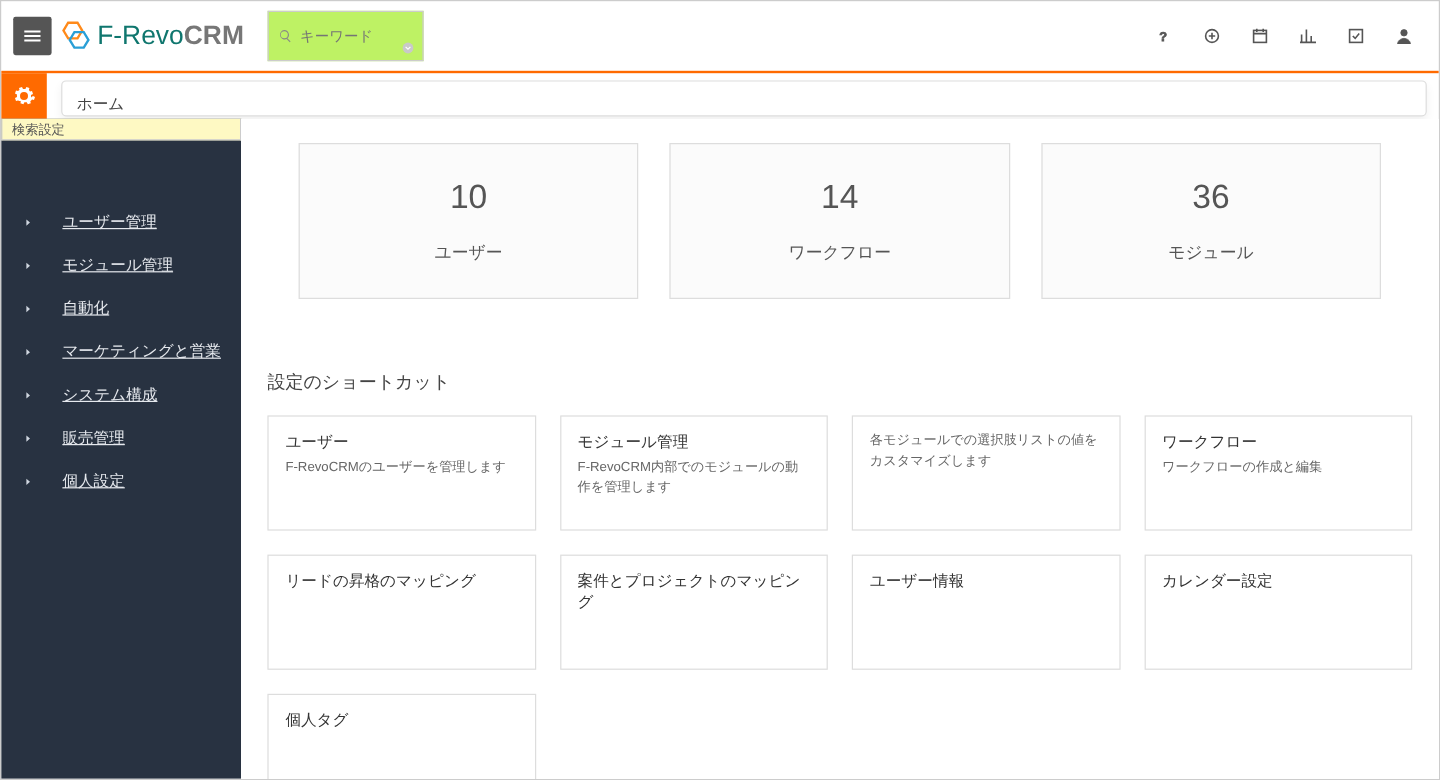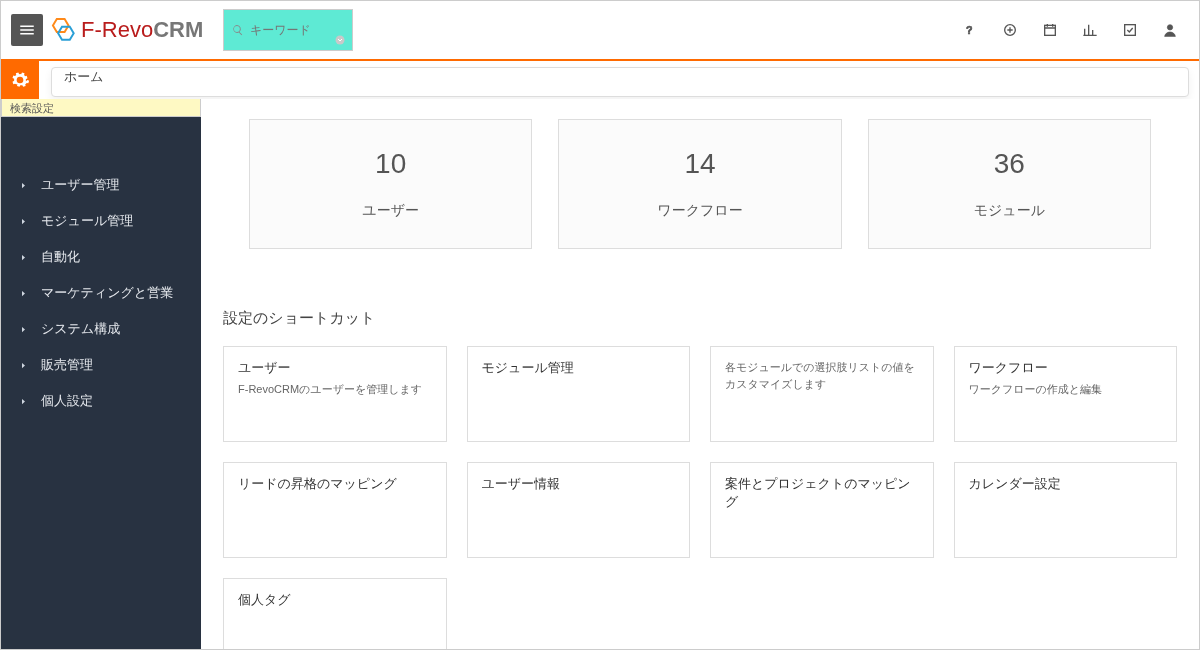--- a/index.html
+++ b/index.html
@@ -3,37 +3,37 @@
 <meta charset="utf-8">
 <style>
   * { box-sizing: border-box; margin: 0; padding: 0; }
   body { font-family: "Hiragino Kaku Gothic Pro", "Meiryo", sans-serif; background: #fff; color: #333; }
   .window { width: 1200px; height: 650px; margin: 0 auto; border: 1px solid #ccc; position: relative; overflow: hidden; box-shadow: 6px 6px 10px rgba(0,0,0,0.25); }
   .topbar { height: 60px; display: flex; align-items: center; padding: 0 10px; border-bottom: 2px solid #ff6a00; position: relative; }
   .hamburger { width: 32px; height: 32px; background: #555; color: #fff; display: flex; align-items: center; justify-content: center; border-radius: 2px; cursor: pointer; margin-right: 6px; }
   .hamburger svg { width: 18px; height: 18px; fill: #fff; }
   .brand { display: flex; align-items: center; gap: 6px; font-size: 22px; font-weight: 500; margin-right: 20px; }
   .brand .logo { width: 26px; height: 26px; }
-  .brand .blue { color: #b91c1c; }
+  .brand .blue { color: #0f766e; }
   .brand .gray { color: #777; font-weight: 700; }
-  .searchbox { position: relative; width: 130px; height: 42px; border: 1px solid #ccc; display: flex; align-items: center; padding: 0 8px; background: #5eead4; }
+  .searchbox { position: relative; width: 130px; height: 42px; border: 1px solid #ccc; display: flex; align-items: center; padding: 0 8px; background: #bef264; }
   .searchbox .mag { width: 14px; height: 14px; fill: #888; margin-right: 6px; }
   .searchbox input { border: none; outline: none; font-size: 12px; color: #555; background: transparent; width: 100%; }
   .searchbox .chev { position: absolute; right: 6px; bottom: 4px; width: 12px; height: 12px; fill: #aaa; }
   .topbar-right { position: absolute; right: 20px; display: flex; align-items: center; gap: 22px; }
   .icon-btn { width: 18px; height: 18px; color: #555; cursor: pointer; display: flex; align-items: center; justify-content: center; }
   .icon-btn svg { width: 16px; height: 16px; fill: #555; stroke: #555; }
   .breadcrumb-row { display: flex; align-items: center; height: 38px; }
   .gear-sq { width: 38px; height: 38px; background: #ff6a00; color: #fff; display: flex; align-items: center; justify-content: center; }
   .gear-sq svg { width: 20px; height: 20px; fill: #fff; }
-  .breadcrumb-bar { flex: 1; height: 30px; margin: 4px 10px 0 12px; border: 1px solid #ddd; border-radius: 4px; display: flex; align-items: flex-start; padding: 0 12px; font-size: 13px; color: #444; background: #fff; box-shadow: 0 4px 8px rgba(0,0,0,0.06); }
+  .breadcrumb-bar { flex: 1; height: 30px; margin: 4px 10px 0 12px; border: 1px solid #ddd; border-radius: 4px; display: flex; align-items: flex-end; padding: 0 12px; font-size: 13px; color: #444; background: #fff; box-shadow: 0 4px 8px rgba(0,0,0,0.06); }
   .body { display: flex; height: calc(100% - 98px); }
   .sidebar { width: 200px; background: #283241; color: #ddd; font-size: 13px; padding-top: 0; }
   .search-setting { background: #fef9c3; color: #555; font-size: 11px; padding: 2px 8px 4px 8px; height: 18px; margin-bottom: 50px; border: 1px solid #ccc; border-top: none; }
-  .side-item { display: flex; align-items: center; padding: 9px 10px 9px 18px; cursor: pointer; gap: 13px; color: #e6e9ee; }
+  .side-item { display: flex; align-items: center; padding: 9px 10px 9px 18px; cursor: pointer; gap: 24px; color: #e6e9ee; text-decoration: underline; }
   .side-item .chev { width: 9px; height: 9px; fill: #cfd6df; }
   .main { flex: 1; background: #fff; overflow: auto; padding: 0 18px 30px 18px; }
   .truncated-title { font-size: 14px; color: #333; margin: -2px 0 12px 4px; overflow: hidden; height: 10px; }
   .summary-row { display: flex; gap: 26px; margin-bottom: 60px; padding: 0 30px; }
   .summary-card { flex: 1; border: 1px solid #ddd; background: #fbfbfb; height: 130px; display: flex; flex-direction: column; align-items: center; justify-content: center; }
   .summary-num { font-size: 28px; color: #555; font-weight: 400; margin-bottom: 22px; }
   .summary-label { font-size: 14px; color: #555; }
   .section-title { font-size: 15px; color: #444; margin: 0 0 18px 4px; }
   .grid { display: grid; grid-template-columns: repeat(4, 1fr); gap: 20px; padding: 0 4px; }
   .shortcut { border: 1px solid #ddd; min-height: 96px; padding: 12px 14px; background: #fff; cursor: pointer; }
@@ -183,41 +183,42 @@
 
     <div class="section-title">設定のショートカット</div>
 
     <div class="grid">
       <div class="shortcut">
         <div class="title">ユーザー</div>
         <div class="desc">F-RevoCRMのユーザーを管理します</div>
       </div>
       <div class="shortcut">
         <div class="title">モジュール管理</div>
+        <div class="desc">F-RevoCRM内部でのモジュールの動作を管理します</div>
       </div>
       <div class="shortcut">
         <div class="desc">各モジュールでの選択肢リストの値をカスタマイズします</div>
       </div>
       <div class="shortcut">
         <div class="title">ワークフロー</div>
         <div class="desc">ワークフローの作成と編集</div>
       </div>
       <div class="shortcut">
         <div class="title">リードの昇格のマッピング</div>
         <div class="desc"></div>
       </div>
       <div class="shortcut">
+        <div class="title">案件とプロジェクトのマッピング</div>
+        <div class="desc"></div>
+      </div>
+      <div class="shortcut">
         <div class="title">ユーザー情報</div>
         <div class="desc"></div>
       </div>
       <div class="shortcut">
-        <div class="title">案件とプロジェクトのマッピング</div>
-        <div class="desc"></div>
-      </div>
-      <div class="shortcut">
         <div class="title">カレンダー設定</div>
         <div class="desc"></div>
       </div>
       <div class="shortcut">
         <div class="title">個人タグ</div>
         <div class="desc"></div>
       </div>
     </div>
   </div>
 </div>

